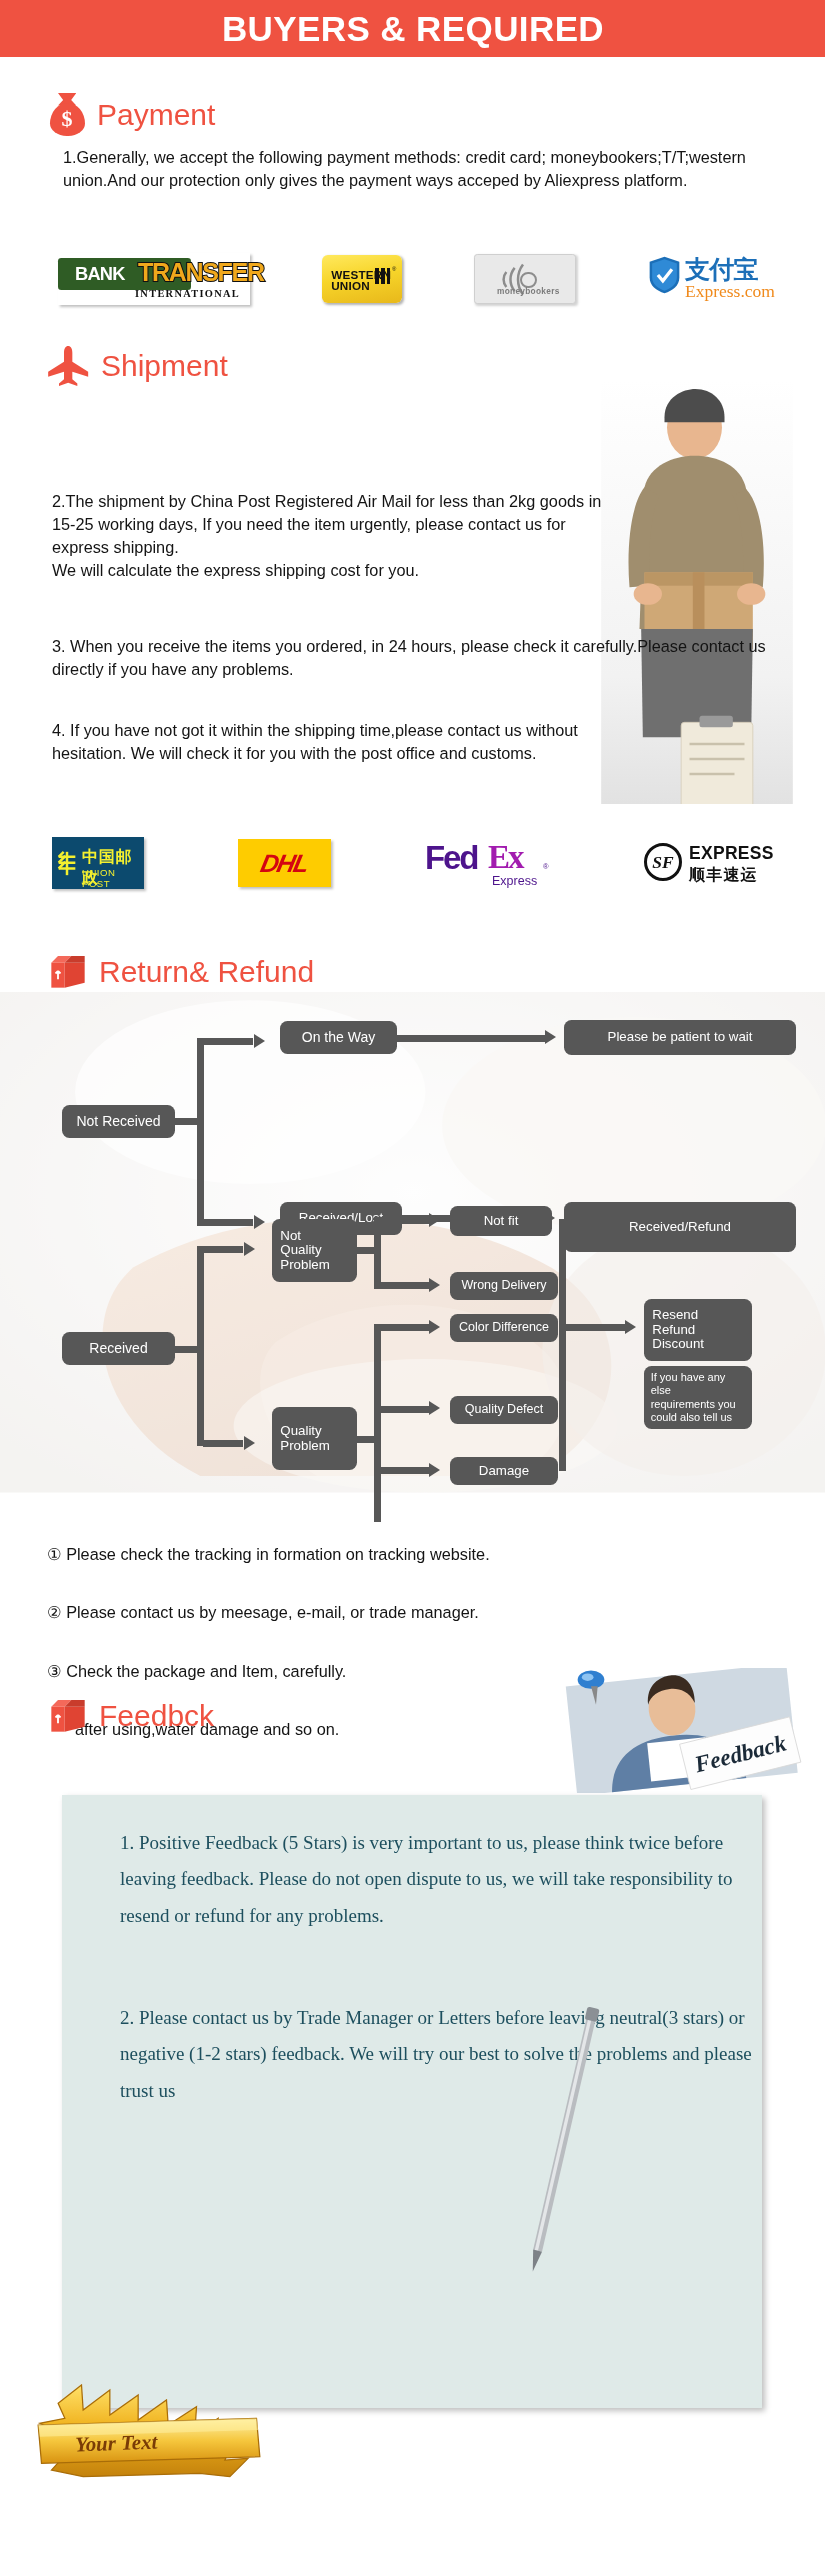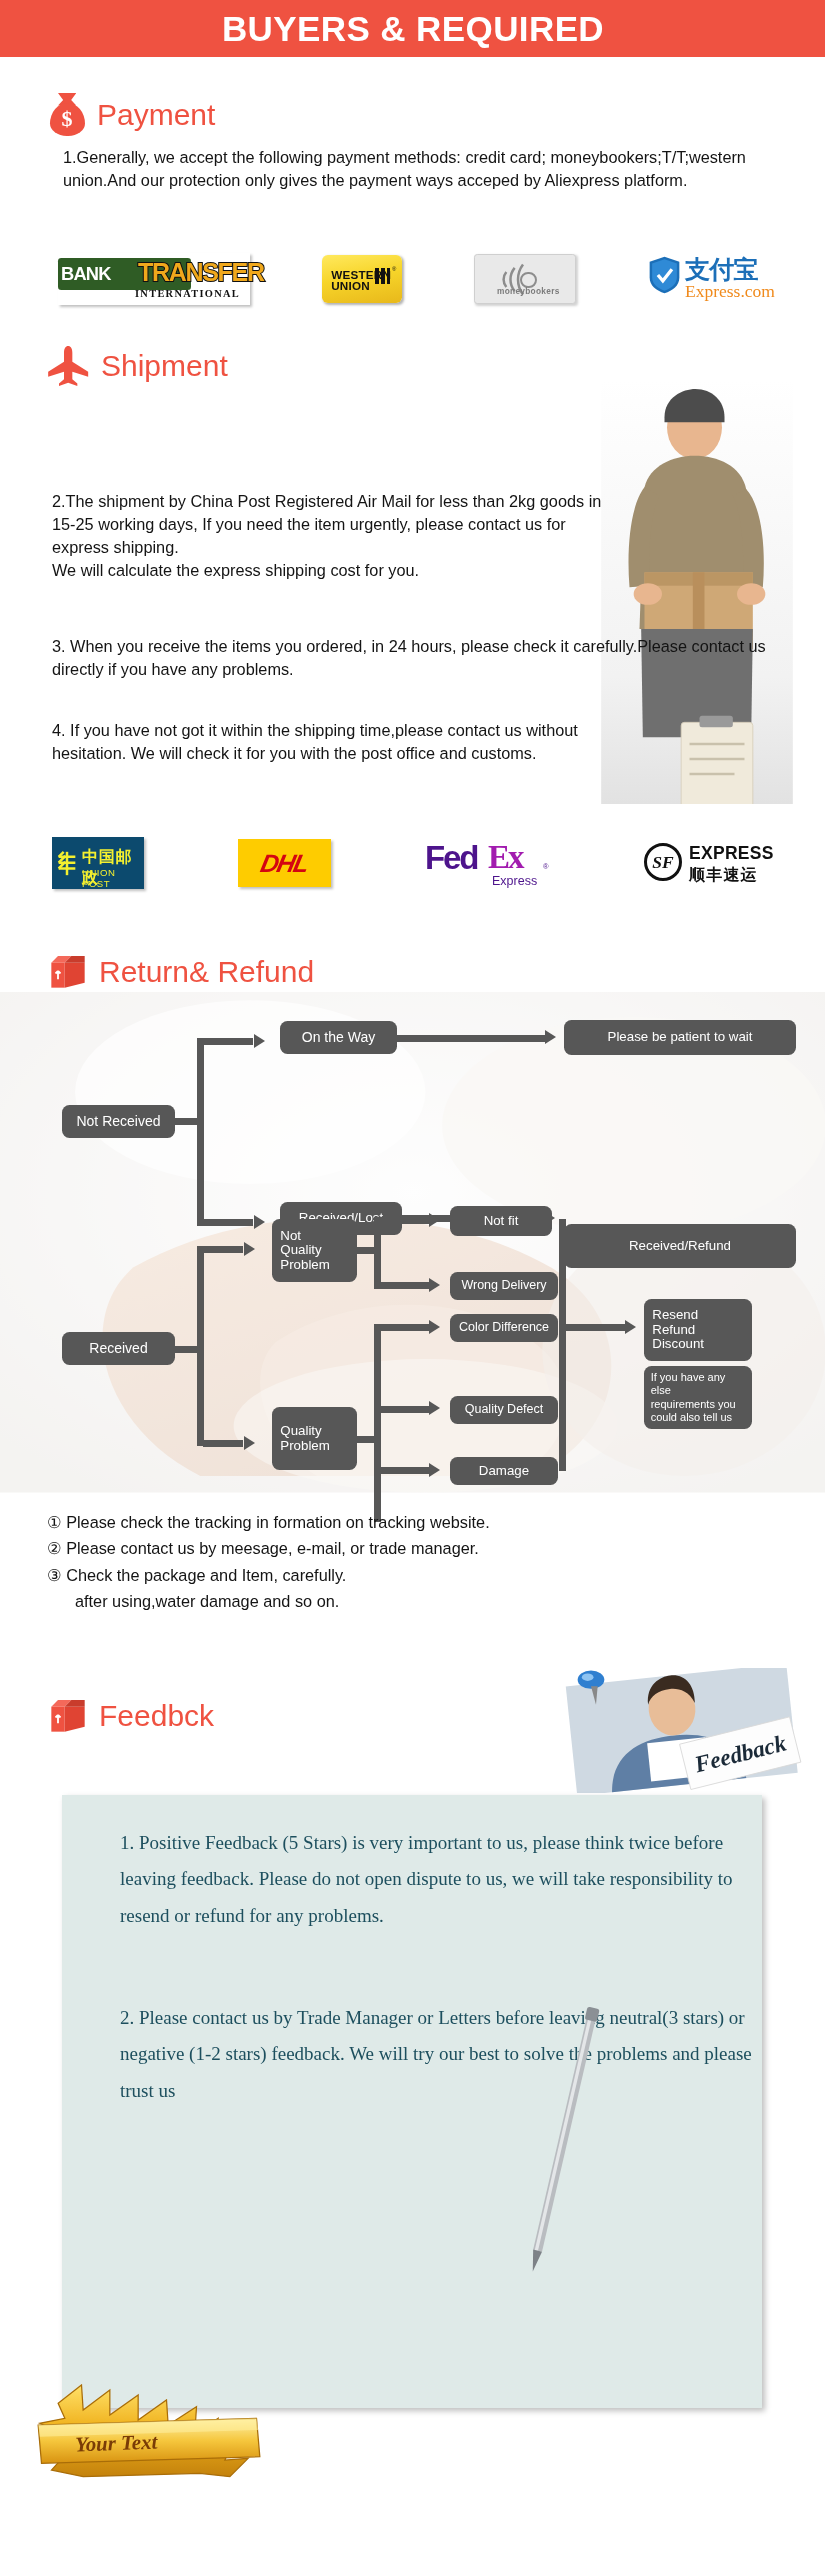--- a/index.html
+++ b/index.html
@@ -67,21 +67,21 @@
 
   .logo-bank {
     width: 192px; height: 52px; position: relative;
     box-shadow: 1.7px 1.7px 2.5px rgba(0,0,0,0.25);
   }
   .bank-green {
     position:absolute; left:0; top:5px; width: 133px; height: 32px;
     background: #2f5c25; border-radius:3.3px;
   }
   .bank-bank {
-    position:absolute; left:3px; top:10px; color:#fff;
+    position:absolute; left:17px; top:10px; color:#fff;
     font-size:18.3px; font-weight:bold; letter-spacing:-0.8px;
     font-family:"Liberation Sans", sans-serif;
   }
   .bank-transfer {
     position:absolute; left:80px; top:5px; color:#f0a81c;
     font-size:25px; font-weight:bold; letter-spacing:-1.3px;
     -webkit-text-stroke: 2px #111;
     paint-order: stroke fill;
     font-family:"Liberation Sans", sans-serif;
   }
@@ -192,21 +192,21 @@
   .conn { position:absolute; background:#575757; }
   .arrow {
     position:absolute; width:0; height:0;
     border-top:7.5px solid transparent;
     border-bottom:7.5px solid transparent;
     border-left:11.7px solid #575757;
   }
 
   
   .numlist { position:absolute; font-size:16.3px; color:#141414; line-height:1.62; }
-  .numlist div { white-space:nowrap; }
+  .numlist div { white-space:nowrap;margin-top:32px; }
   .numlist .wrap2 { padding-left:28px; }
 
   
   .fb-panel {
     position:absolute;
     background:#dfeae8;
     box-shadow: 2.5px 2.5px 5.8px rgba(0,0,0,0.25);
   }
   .fb-text {
     position:absolute;
@@ -424,21 +424,21 @@
     <div class="arrow" style="left:254px; top:223px;"></div>
 
     <div class="node" style="left:280px; top:29px; width:117px; height:33px;">On the Way</div>
     <div class="conn" style="left:397px; top:43px; width:150px; height:6.7px;"></div>
     <div class="arrow" style="left:545px; top:38px;"></div>
     <div class="node" style="left:564px; top:28px; width:232px; height:35px; font-size:13.3px;">Please be patient to wait</div>
 
     <div class="node" style="left:280px; top:210px; width:122px; height:33px; font-size:13.3px;">Received/Lost</div>
     <div class="conn" style="left:402px; top:223px; width:143px; height:6.7px;"></div>
     <div class="arrow" style="left:544px; top:219px;"></div>
-    <div class="node" style="left:564px; top:210px; width:232px; height:44px; font-size:13.3px;margin-top:22px;">Received/Refund</div>
+    <div class="node" style="left:564px; top:210px; width:232px; height:50px; font-size:13.3px;">Received/Refund</div>
 
     <div class="node" style="left:62px; top:340px; width:113px; height:33px;">Received</div>
     <div class="conn" style="left:175px; top:354px; width:28px; height:6.7px;"></div>
     <div class="conn" style="left:197px; top:254px; width:6.7px; height:200px;"></div>
     <div class="conn" style="left:203px; top:254px; width:40px; height:6.7px;"></div>
     <div class="arrow" style="left:244px; top:250px;"></div>
     <div class="conn" style="left:203px; top:448px; width:40px; height:6.7px;"></div>
     <div class="arrow" style="left:244px; top:444px;"></div>
 
     <div class="node left-al" style="left:272px; top:227px; width:85px; height:63px; white-space:pre-line; font-size:13.3px; align-items:center; padding-left:8.3px;">Not

